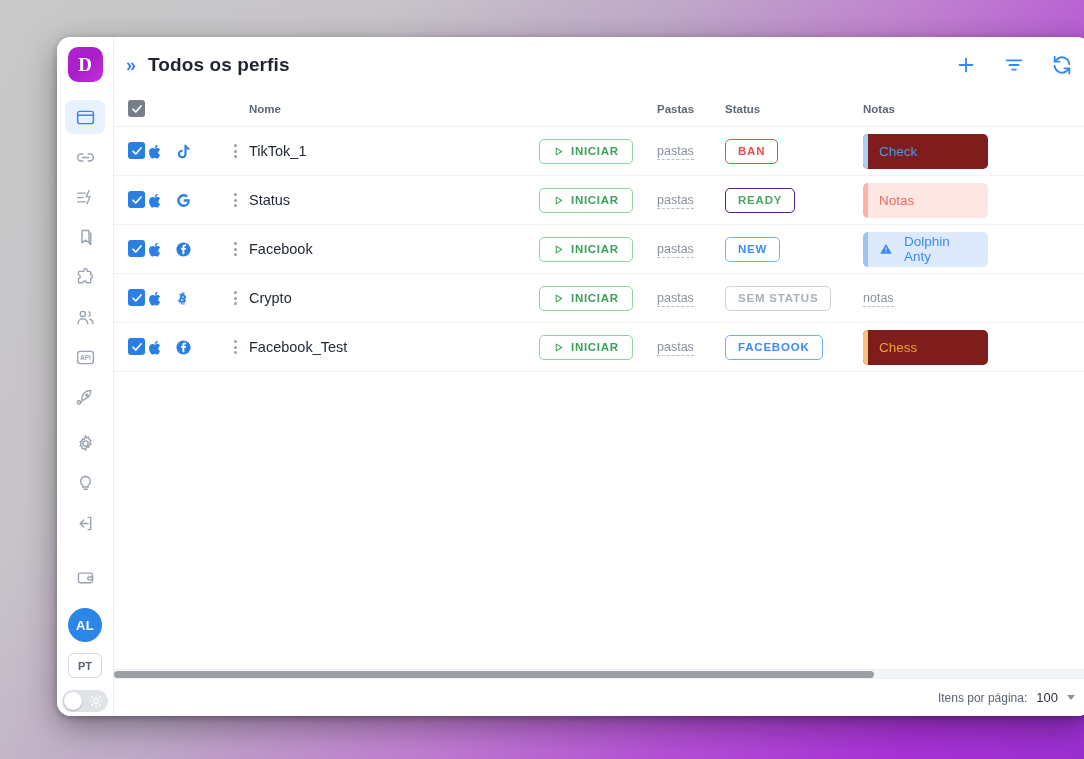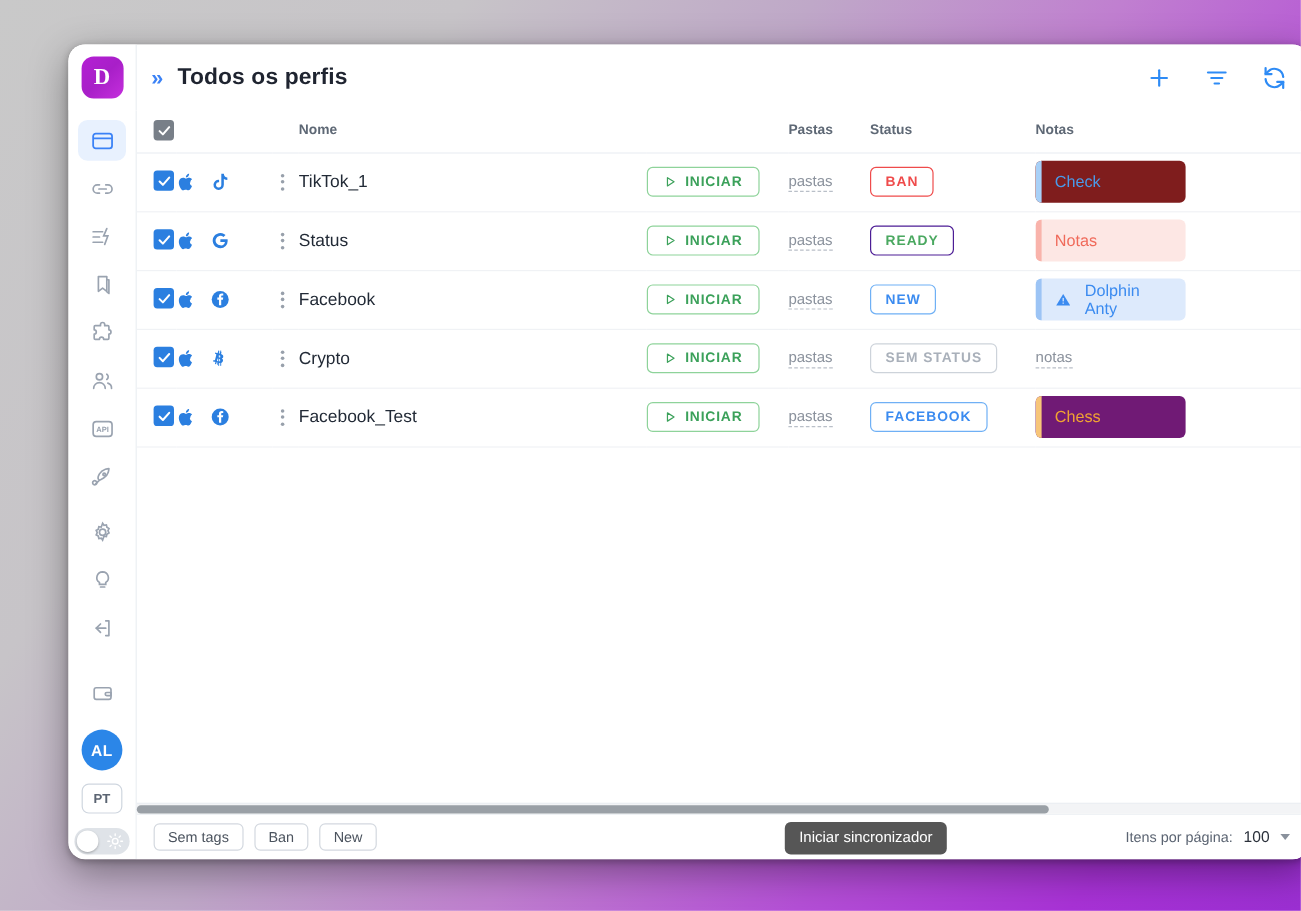--- a/index.html
+++ b/index.html
@@ -682,43 +682,37 @@
         <span>INICIAR</span>
       </span>
     </td>
     <td class="col-past">
       <span class="dashed-link">pastas</span>
     </td>
     <td class="col-stat">
       <span class="status-chip" style="color:#3b8bf0;border:1px solid #6fb0f5">FACEBOOK</span>
     </td>
     <td class="col-notes">
-                  <div class="note-chip" style="background:#701a75;color:#f0a232">
+                  <div class="note-chip" style="background:#7f1d1d;color:#f0a232">
          <span class="accent" style="background:#f7c579"></span>
 
          <span class="ntext">Chess</span>
        </div>
                 </td>
   </tr>
             </tbody>
         </table>
       </div>
 
-      <div id="tooltip">Iniciar sincronizador</div>
 
       <div class="hscroll-track">
         <div class="hscroll-thumb"></div>
       </div>
 
       <div id="bottom-bar">
-        <div id="tag-list" style="display:flex; gap:9px;">
-            <div class="tag-btn">Sem tags</div>
-            <div class="tag-btn">Ban</div>
-            <div class="tag-btn">New</div>
-          </div>
         <div class="pager">
           <span class="pager-label">Itens por página:</span>
           <span class="pager-val">100</span>
           <span class="pager-caret"></span>
         </div>
       </div>
 
     </div>
   </div>
 </div>

